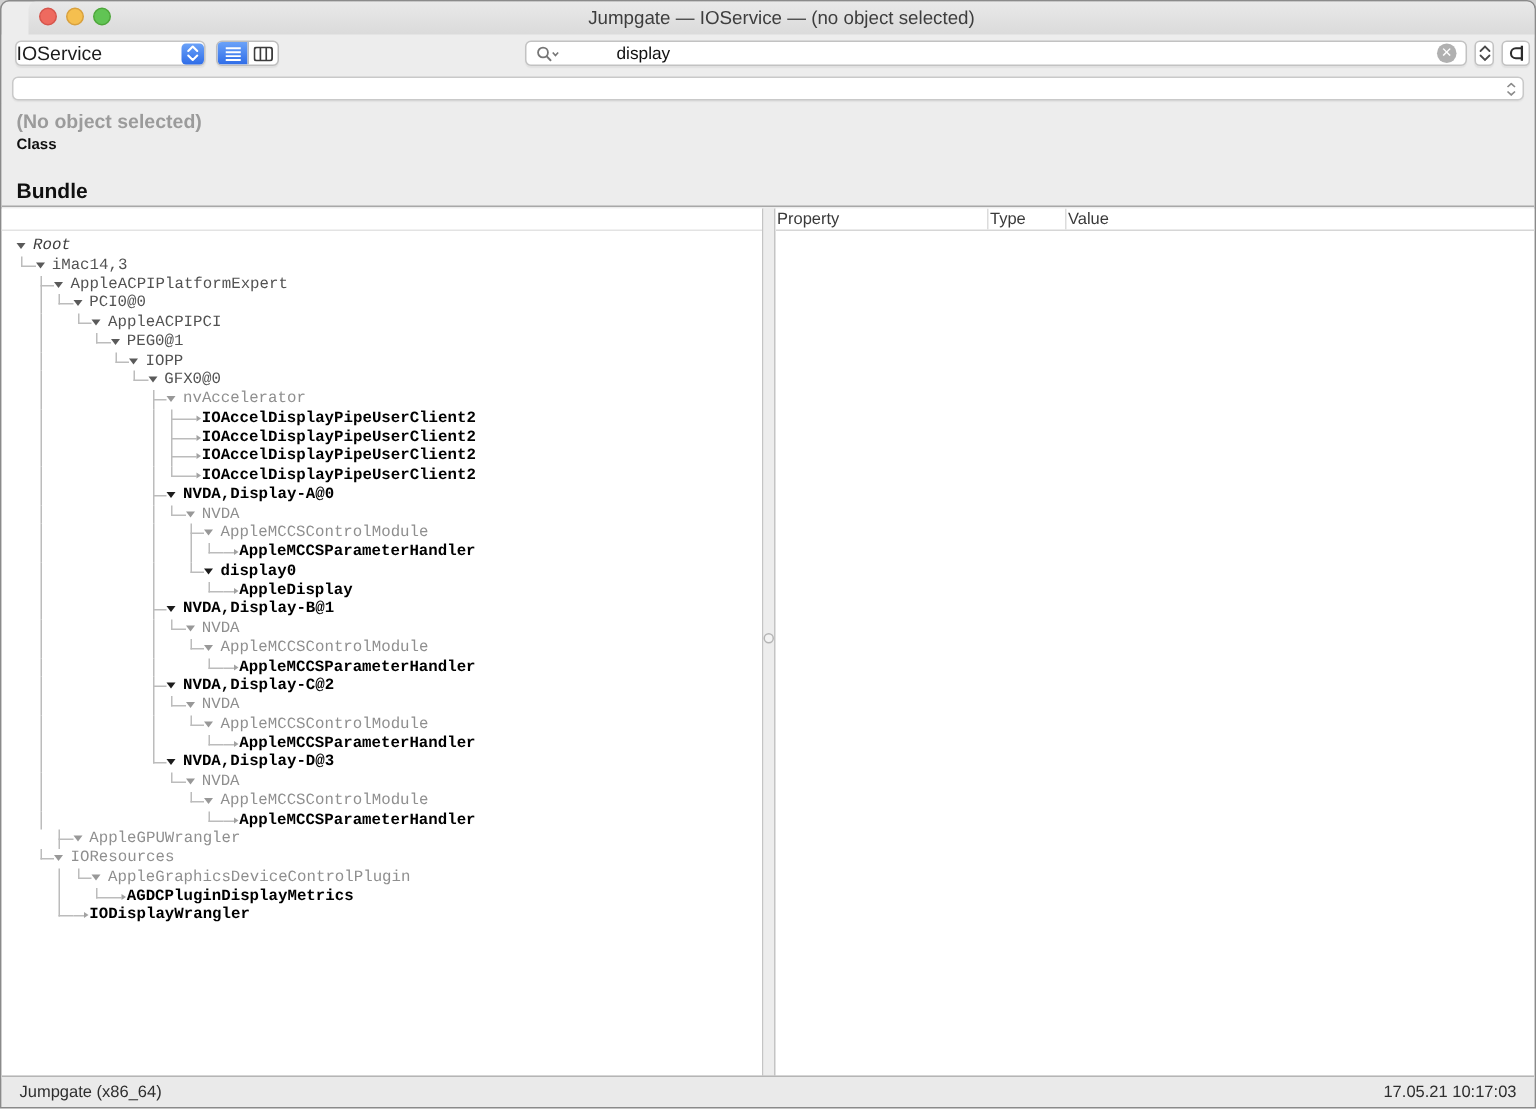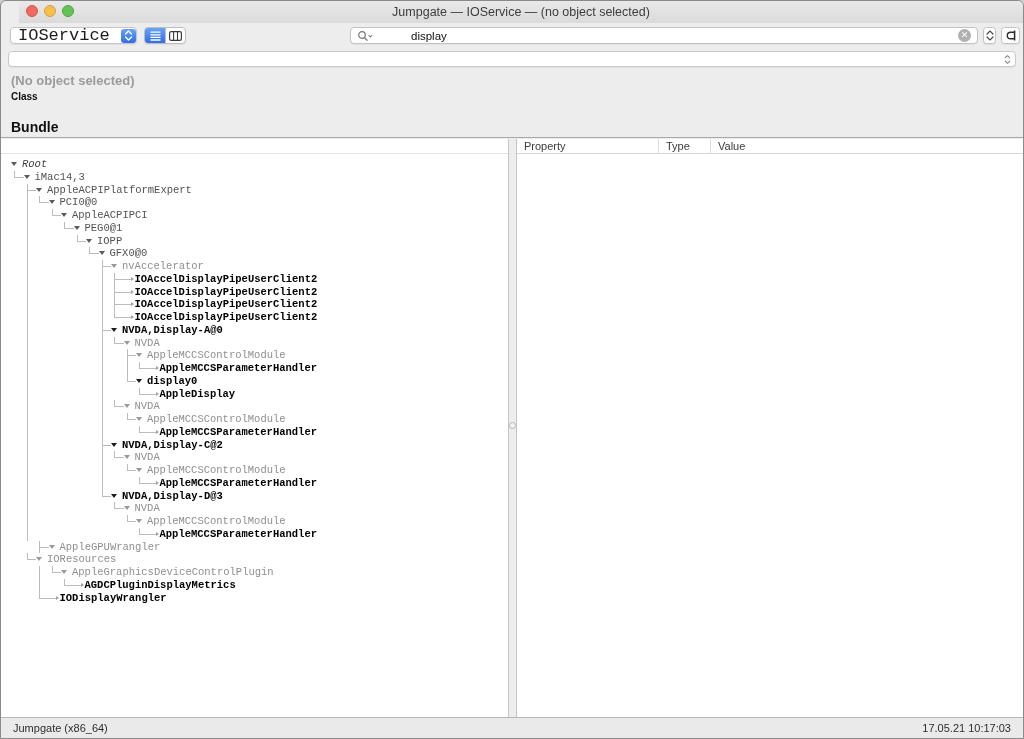--- a/index.html
+++ b/index.html
@@ -14,21 +14,21 @@
   .lights{position:absolute;left:7px;top:4px;display:flex;gap:6px;}
   .light{width:12px;height:12px;border-radius:50%;}
   .light.red{background:#ee6a5f;border:1px solid #d6554c;}
   .light.yellow{background:#f5bf4f;border:1px solid #d8a03d;}
   .light.green{background:#61c454;border:1px solid #4ea73b;}
   .title{height:22px;line-height:22px;text-align:center;font-size:12.5px;color:#3d3d3d;}
   
   .toolbar{position:absolute;top:22px;left:0;right:0;height:26px;background:#ededed;}
   .popup{position:absolute;left:9px;top:4px;width:127px;height:17px;background:#fff;
     border:1px solid #c5c5c5;border-radius:4px;box-shadow:0 1px 1px rgba(0,0,0,.06);}
-  .popup-label{font-size:17px;color:#1c1c1c;line-height:15px;padding-left:7px;font-family:Liberation Mono, monospace;}
+  .popup-label{font-size:13px;color:#1c1c1c;line-height:15px;}
   .popup-cap{position:absolute;right:0.5px;top:0.5px;bottom:0.5px;width:15px;border-radius:3px;
     background:linear-gradient(var(--accent-light),var(--accent-dark));display:flex;align-items:center;justify-content:center;}
   .seg{position:absolute;left:143px;top:4px;height:17px;display:flex;border:1px solid #bdbdbd;
     border-radius:4px;overflow:hidden;background:#fff;box-shadow:0 1px 1px rgba(0,0,0,.06);}
   .seg-btn{width:20px;display:flex;align-items:center;justify-content:center;}
   .seg-btn + .seg-btn{border-left:1px solid #bdbdbd;}
   .seg-btn.sel{background:linear-gradient(var(--accent-light),var(--accent-dark));}
   .search{position:absolute;left:349px;top:4px;width:628px;height:17px;background:#fff;
     border:1px solid #c2c2c2;border-radius:4px;display:flex;align-items:center;box-shadow:0 1px 1px rgba(0,0,0,.05);}
   .search input{border:none;outline:none;flex:1;font-size:11.5px;color:#111;
@@ -54,21 +54,21 @@
   .bundle-label{position:absolute;left:10px;top:50px;font-size:14px;font-weight:700;color:#101010;}
   
   .main{position:absolute;top:138px;left:0;right:0;height:580px;display:flex;}
   .pane-left{width:508px;flex:none;background:#fff;border-right:1px solid #c4c4c4;overflow:hidden;}
   .splitter{width:7px;flex:none;background:#ededed;position:relative;}
   .dimple{position:absolute;left:0px;top:283px;width:7px;height:7px;border-radius:50%;
     background:#f3f3f3;border:1px solid #b5b5b5;}
   .pane-right{flex:1;background:#fff;border-left:1px solid #c4c4c4;overflow:hidden;}
   .pane-header{height:15px;border-bottom:1px solid #e3e3e3;background:#fff;}
   .cols-header{display:flex;border-bottom:1px solid #d6d6d6;}
-  .col-h{font-size:11px;color:#3a3a3a;line-height:14px;padding-left:7px;white-space:nowrap;}
+  .col-h{font-size:11px;color:#3a3a3a;line-height:14px;padding-left:1px;white-space:nowrap;}
   .col-prop{width:142px;flex:none;border-right:1px solid #dcdcdc;}
   .col-type{width:52px;flex:none;border-right:1px solid #dcdcdc;}
   .col-val{flex:1;}
   
   .tree{padding:4px 0 0 10px;}
   .trow{display:flex;align-items:stretch;height:12.75px;}
   .tcell{width:12.5px;flex:none;position:relative;}
   .tcell.vline::before,.tcell.tee::before{content:'';position:absolute;left:3px;top:0;bottom:0;width:1px;background:#bcbcbc;}
   .tcell.corner::before{content:'';position:absolute;left:3px;top:0;height:7px;width:1px;background:#bcbcbc;}
   .tcell.tee::after,.tcell.corner::after{content:'';position:absolute;left:3px;right:0;top:6px;height:1px;background:#bcbcbc;}
@@ -399,20 +399,32 @@
             <span class="tlabel s-bold">AppleDisplay</span>
           </div>
           <div class="trow">
             <div class="tcell blank"></div>
             <div class="tcell vline"></div>
             <div class="tcell blank"></div>
             <div class="tcell blank"></div>
             <div class="tcell blank"></div>
             <div class="tcell blank"></div>
             <div class="tcell blank"></div>
+            <div class="tcell tee"></div>
+            <div class="tri tri-bold"></div>
+            <span class="tlabel s-bold">NVDA,Display-B@1</span>
+          </div>
+          <div class="trow">
+            <div class="tcell blank"></div>
+            <div class="tcell vline"></div>
+            <div class="tcell blank"></div>
+            <div class="tcell blank"></div>
+            <div class="tcell blank"></div>
+            <div class="tcell blank"></div>
+            <div class="tcell blank"></div>
             <div class="tcell vline"></div>
             <div class="tcell corner"></div>
             <div class="tri tri-dim"></div>
             <span class="tlabel s-dim">NVDA</span>
           </div>
           <div class="trow">
             <div class="tcell blank"></div>
             <div class="tcell vline"></div>
             <div class="tcell blank"></div>
             <div class="tcell blank"></div>

